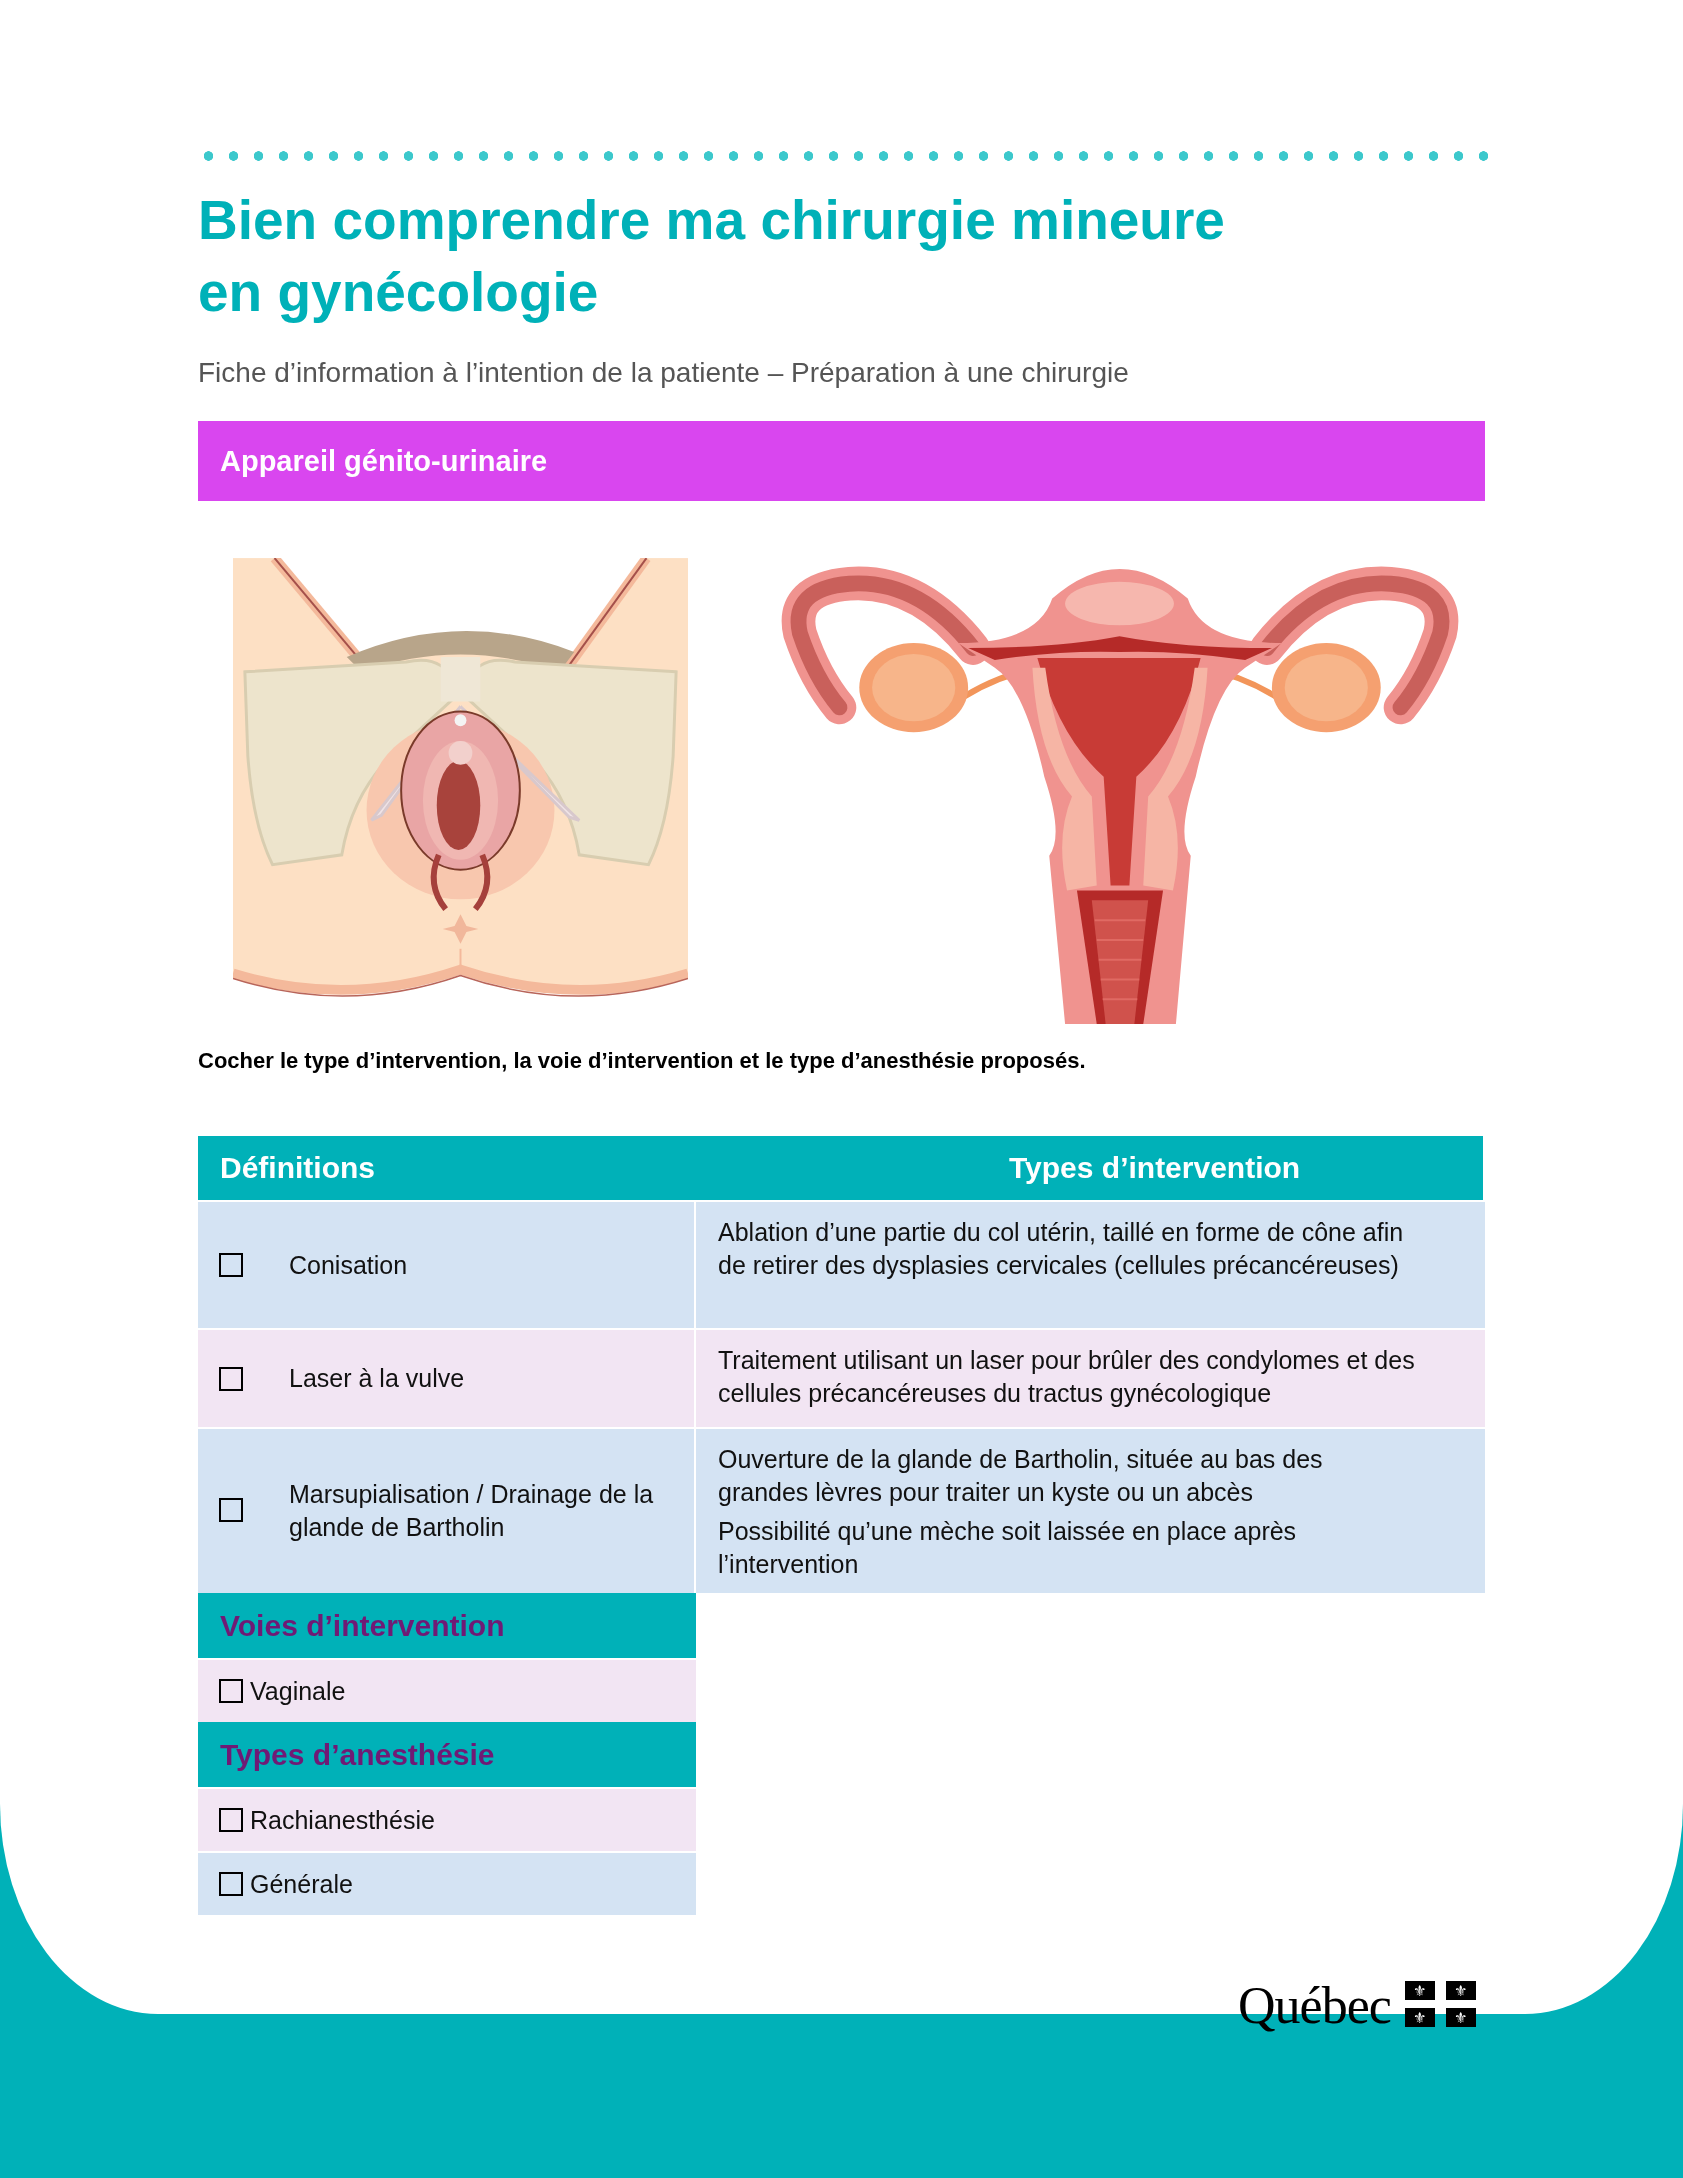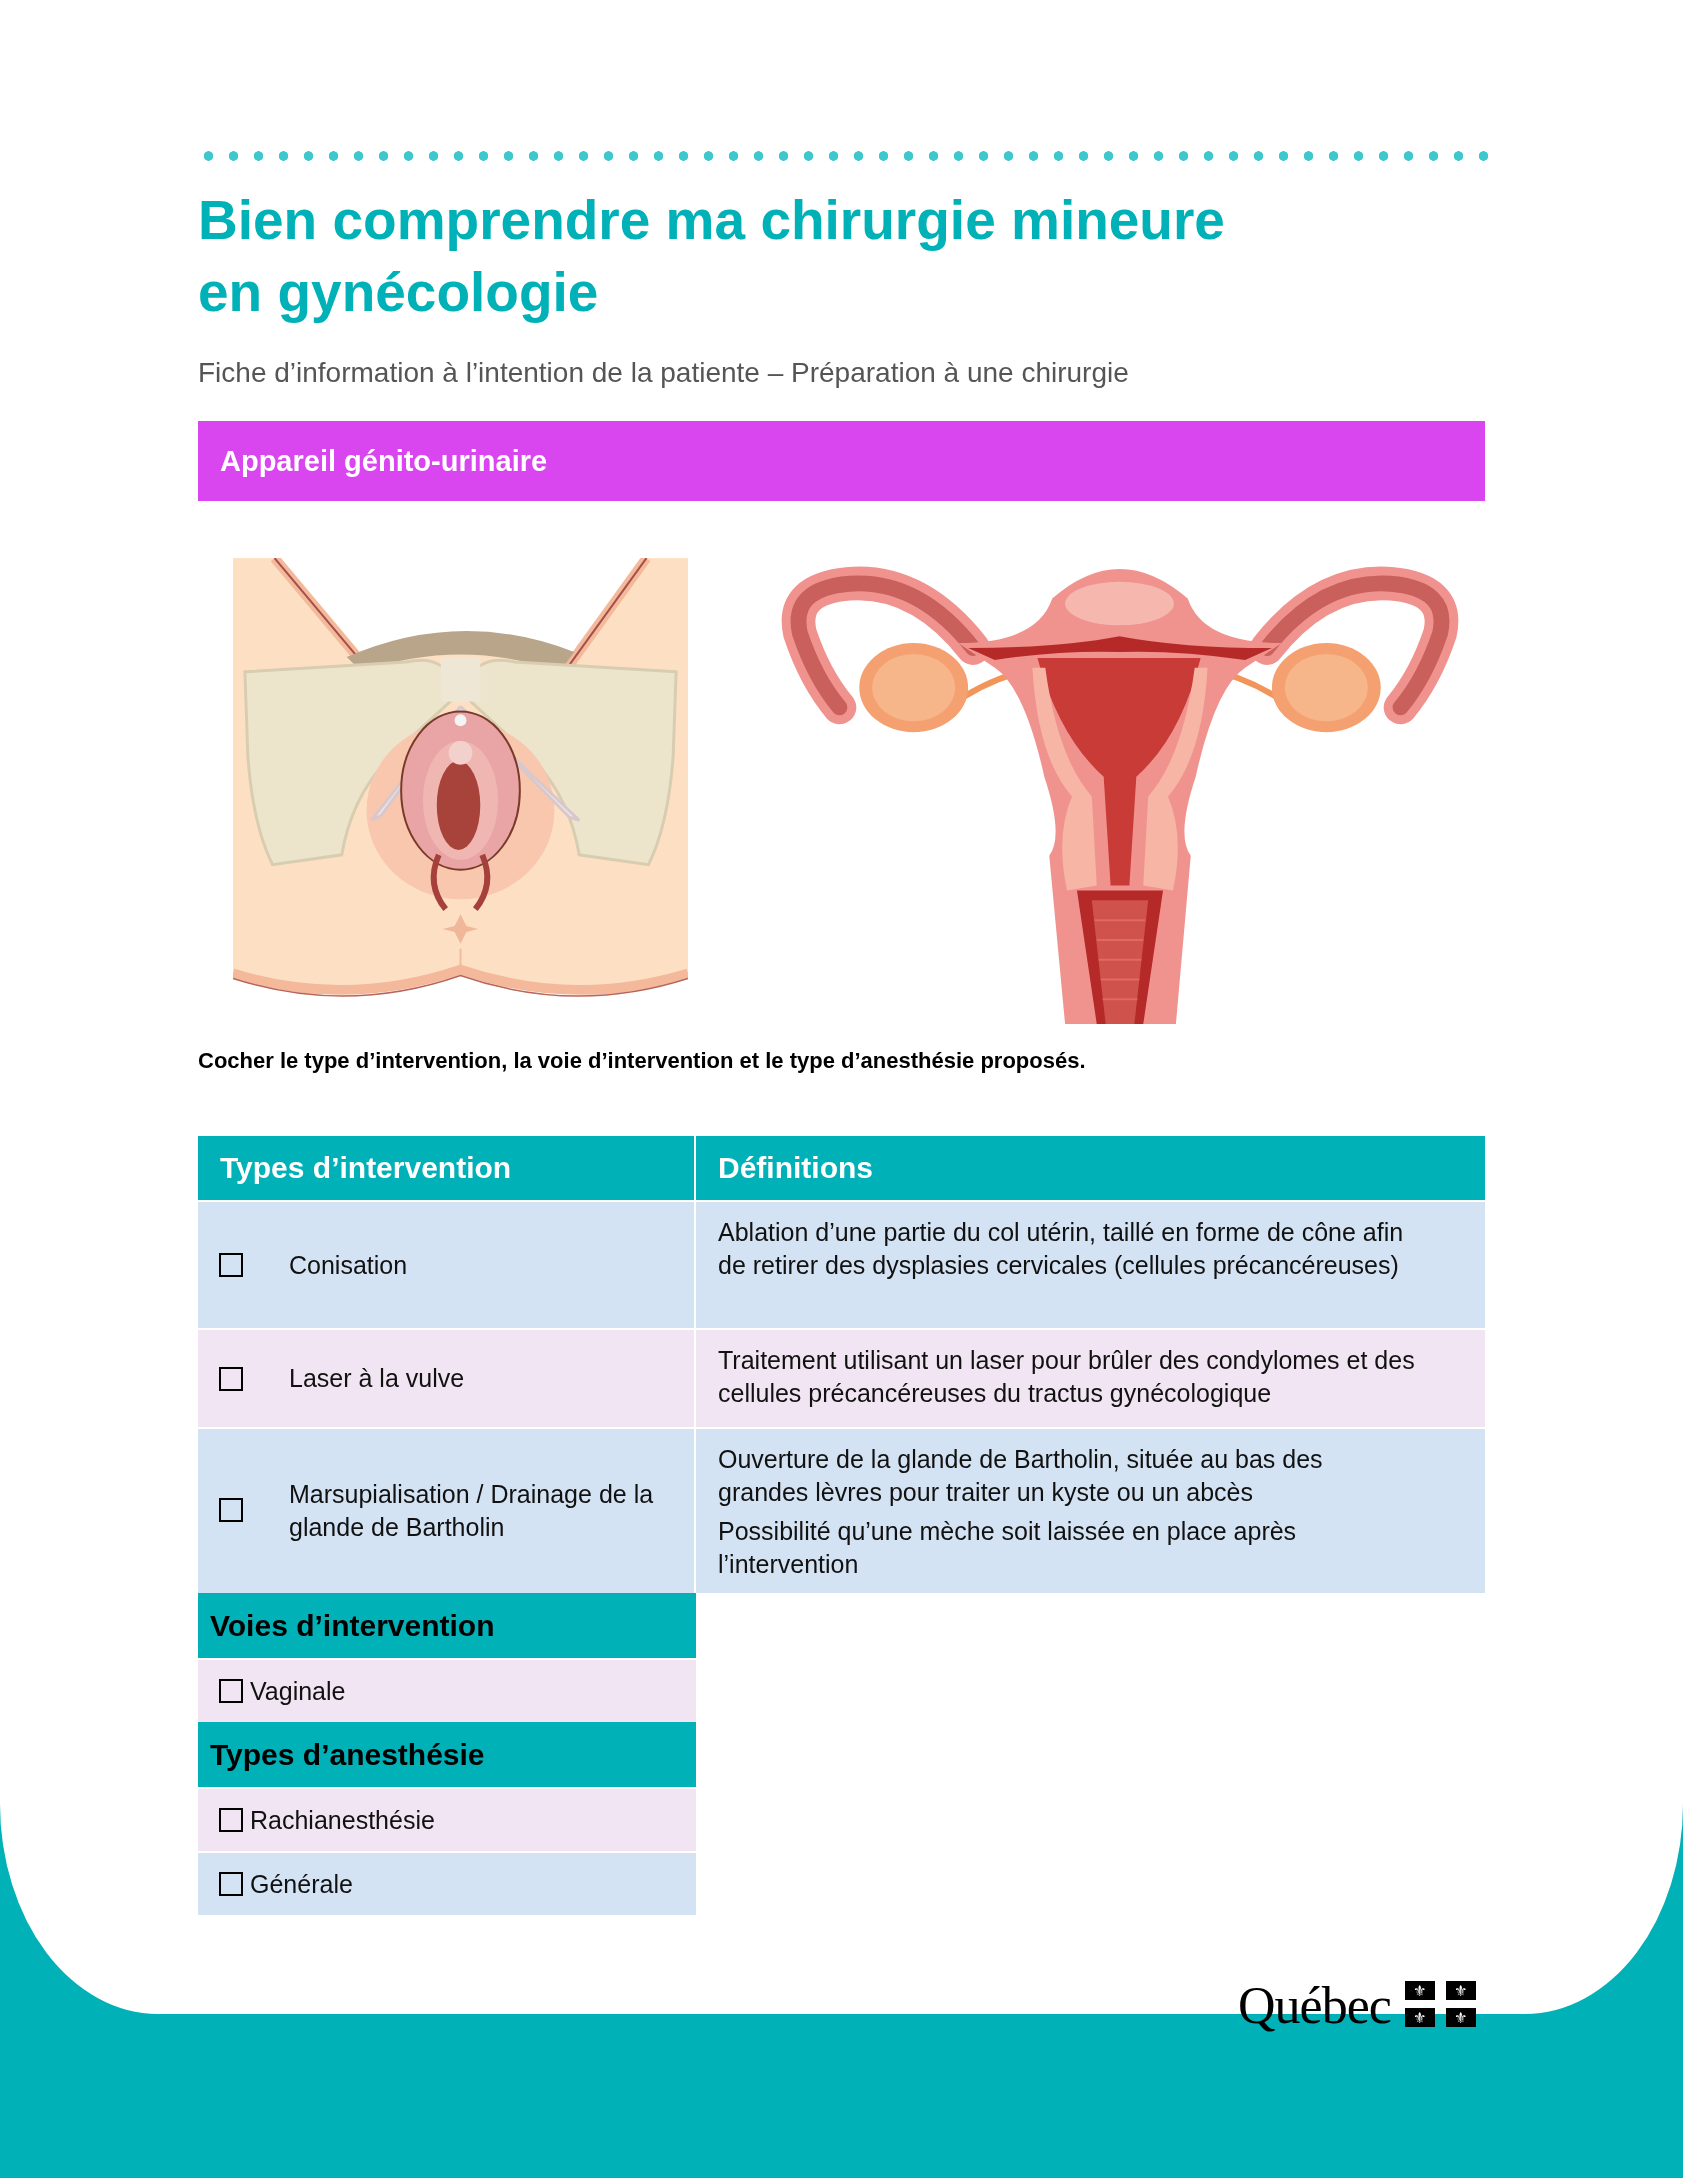--- a/index.html
+++ b/index.html
@@ -24,21 +24,21 @@
   .blue { background:#D4E3F3; }
   .pink { background:#F2E5F3; }
   .txt { font-size:25px; color:#111; line-height:33px; }
   .c1.body { display:flex; align-items:center; padding-left:21px;gap:39px; }
   .c2.body { padding:14px 22px 14px 22px; }
   .c2.body p { margin:0; }
   .c2.body p + p { margin-top:6px; }
   .chk { display:inline-block; width:24px; height:24px; border:2px solid #000; box-sizing:border-box; margin-right:7px; flex:0 0 auto; align-self:center; }
   .lbl { display:block; }
   .single { width:498px; }
-  .single .hdrc { background:#00B1B8; color:#000000; font-weight:bold; font-size:30px; height:65px; line-height:65px; padding-left:12px; box-sizing:border-box; }
+  .single .hdrc { background:#00B1B8; color:#701a75; font-weight:bold; font-size:30px; height:65px; line-height:65px; padding-left:22px; box-sizing:border-box; }
   .single .itm { height:64px; display:flex; align-items:center; padding-left:21px; box-sizing:border-box; }
   .logo { position:absolute; left:1238px; top:1978px; height:59px; display:flex; align-items:flex-start; }
   .logo-word { font-family:"Liberation Serif", serif; font-size:52px; color:#000; line-height:55px; letter-spacing:-1px; }
   .flag { display:grid; grid-template-columns:30px 30px; grid-template-rows:19px 19px; gap:8px 11px; margin-left:14px; margin-top:3px; }
   .flag span { background:#000; color:#fff; font-size:15px; line-height:19px; text-align:center; }
 </style>
 </head>
 <body>
 
 <div class="page">
@@ -121,22 +121,22 @@
       <line x1="322" y1="405" x2="365" y2="405"></line>
         <line x1="324" y1="425" x2="363" y2="425"></line>
       <line x1="326" y1="445" x2="361" y2="445"></line>
     </g>
   </svg>
 
   <p class="instruction">Cocher le type d’intervention, la voie d’intervention et le type d’anesthésie proposés.</p>
 
   <div class="tbl">
     <div class="row hdr">
+      <div class="cell c2">Définitions</div>
       <div class="cell c1">Types d’intervention</div>
-      <div class="cell c2">Définitions</div>
     </div>
 
     <div class="row" style="height:126px;">
       <div class="cell c1 body blue txt">
         <span class="chk"></span>
         <span class="lbl">Conisation</span>
       </div>
       <div class="cell c2 body blue txt">
         <p style="max-width:713px;">Ablation d’une partie du col utérin, taillé en forme de cône afin de retirer des dysplasies cervicales (cellules précancéreuses)</p>
       </div>

